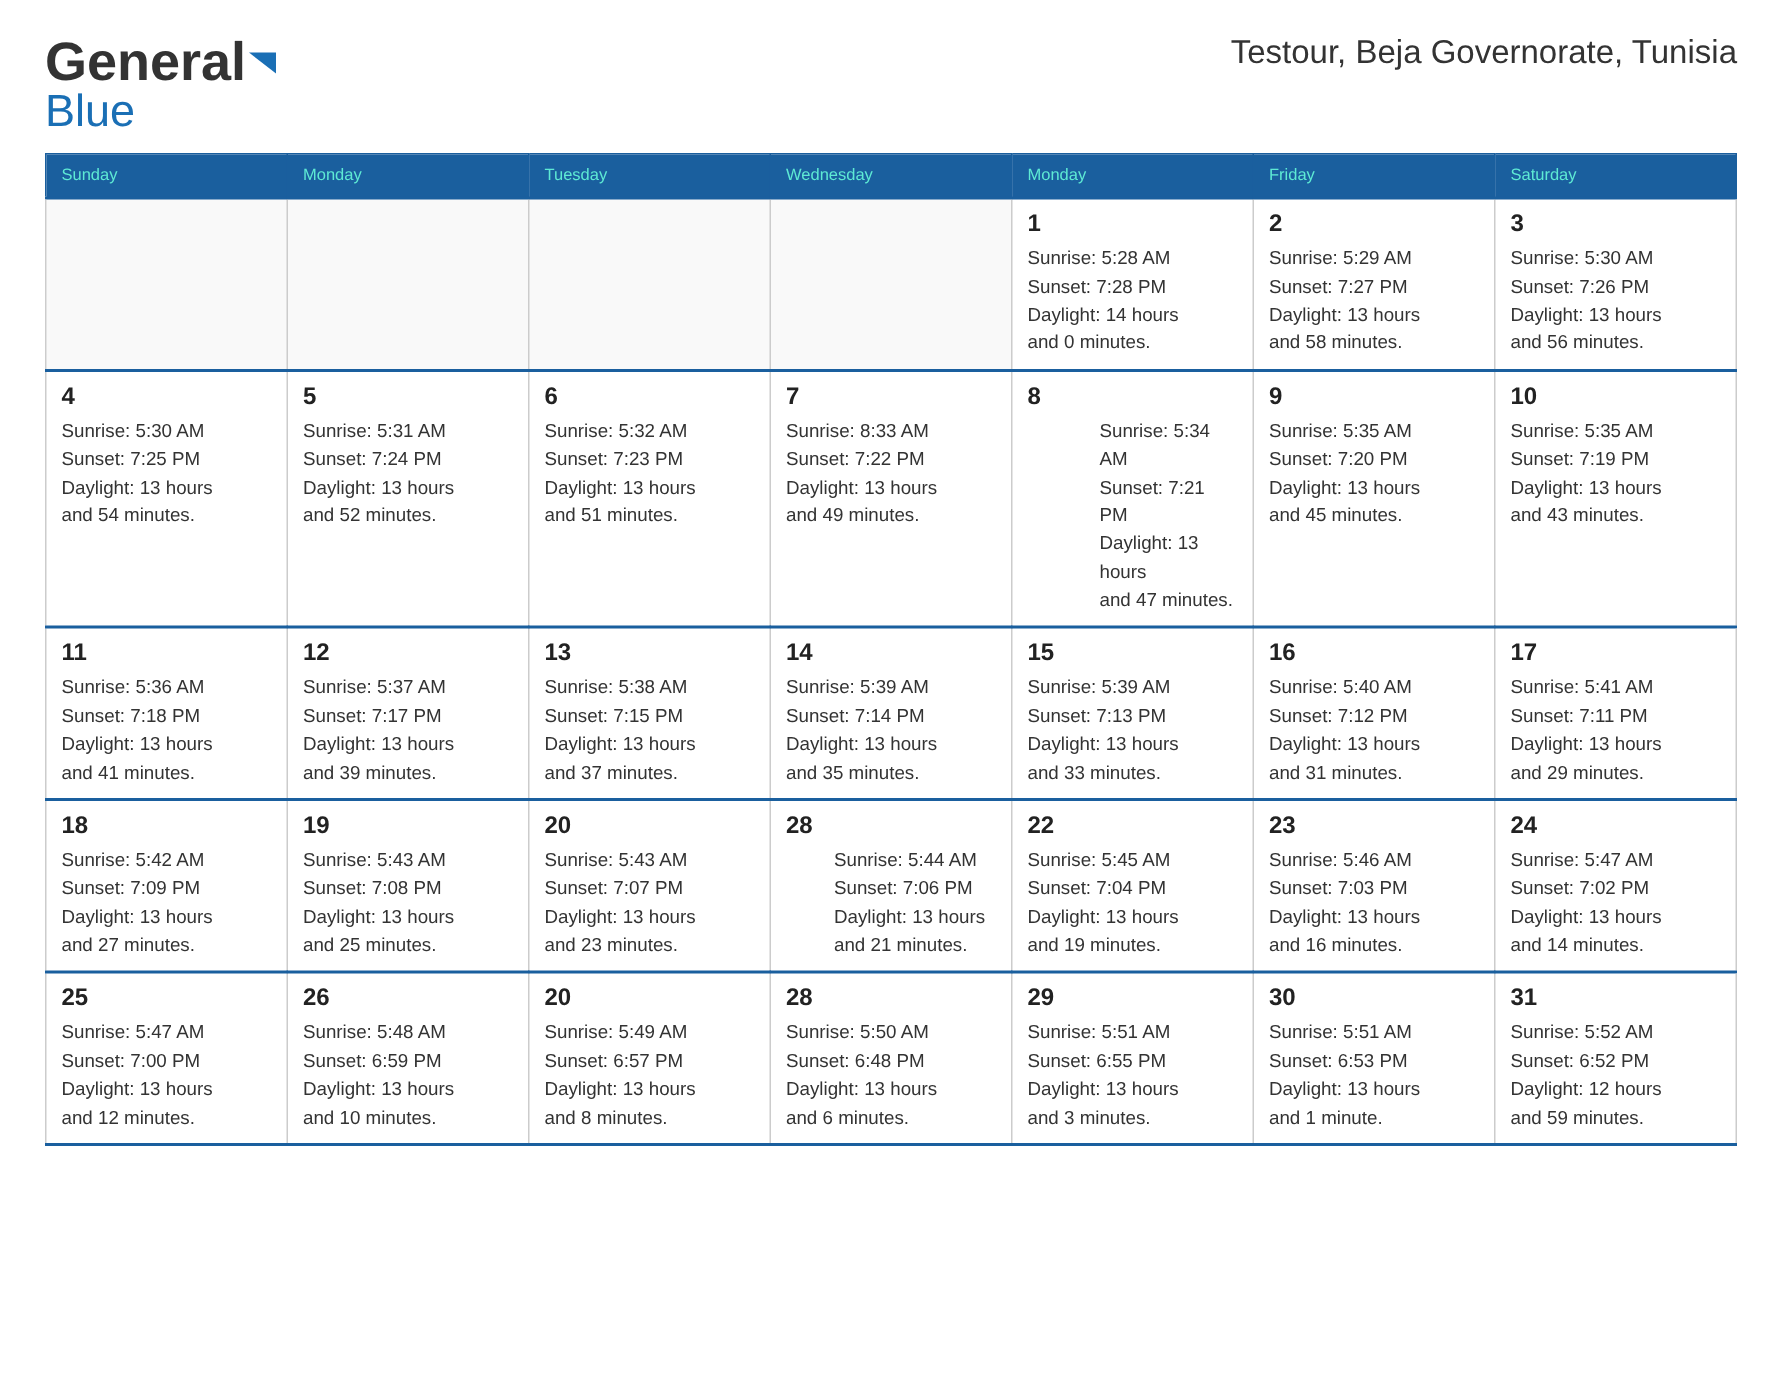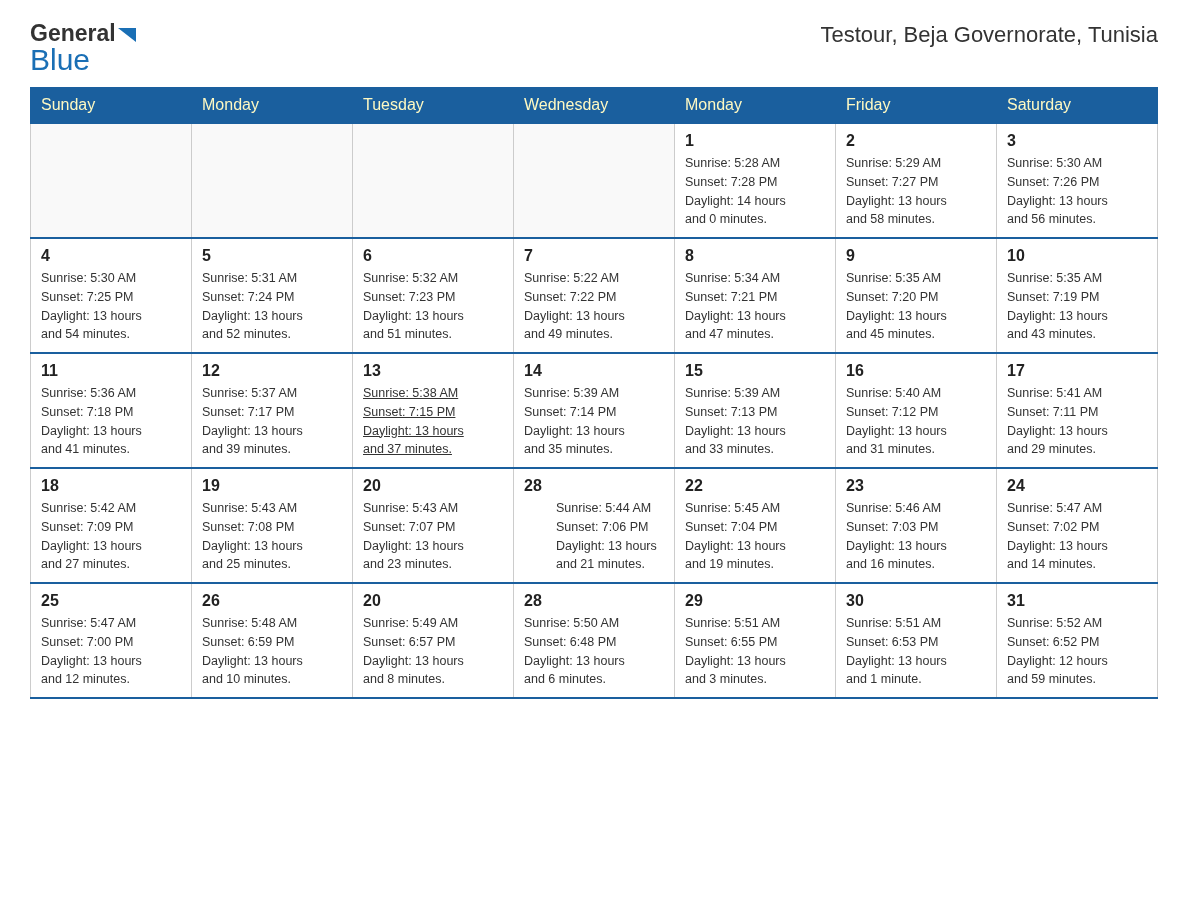--- a/index.html
+++ b/index.html
@@ -35,24 +35,24 @@
       margin-top: 2px;
     }
     .calendar {
       width: 100%;
       border-collapse: collapse;
       border: 1px solid #999;
       margin-top: 10px;
     }
     .calendar th {
       background: #1a5f9e;
-      color: #fef9c3;
+      color: #5eead4;
       text-align: left;
       padding: 8px 10px;
-      font-size: 16px;
+      font-size: 11px;
       font-weight: normal;
       border: 1px solid #1a5f9e;
     }
     .calendar td {
       vertical-align: top;
       padding: 8px 10px;
       border: 1px solid #ccc;
       width: 14.28%;
       min-height: 100px;
       font-size: 13px;
@@ -80,21 +80,21 @@
       align-items: center;
       gap: 2px;
     }
   </style>
 </head>
 <body>
 
 <div class="header">
   <div class="logo">
     <div class="logo-wrapper">
-      <span style="font-size:23px;font-weight:bold;color:#333;">General</span>
+      <span style="font-size:36px;font-weight:bold;color:#333;">General</span>
       <svg width="22" height="22" viewBox="0 0 22 22" style="margin-top:2px;">
         <polygon points="0,4 18,4 18,18" fill="#1a6fb5"></polygon>
       </svg>
     </div>
     <div style="margin-top:-4px;">
       <span style="font-size:30px;font-weight:normal;color:#1a6fb5;">Blue</span>
     </div>
   </div>
   <div class="title-area">
     <div class="location-title">Testour, Beja Governorate, Tunisia</div>
@@ -158,28 +158,28 @@
         </td>
         <td>
           <div class="day-number">6</div>
           <div class="day-info" style="white-space: pre-line;">Sunrise: 5:32 AM
 Sunset: 7:23 PM
 Daylight: 13 hours
 and 51 minutes.</div>
         </td>
         <td>
           <div class="day-number">7</div>
-          <div class="day-info" style="white-space: pre-line;">Sunrise: 5:22 AM
+          <div class="day-info" style="white-space: pre-line;">Sunrise: 8:33 AM
 Sunset: 7:22 PM
 Daylight: 13 hours
 and 49 minutes.</div>
         </td>
         <td>
           <div class="day-number">8</div>
-          <div class="day-info" style="white-space: pre-line;">Sunrise: 5:34 AM
+          <div class="day-info" style="white-space: pre-line; margin-left: 48px;">Sunrise: 5:34 AM
 Sunset: 7:21 PM
 Daylight: 13 hours
 and 47 minutes.</div>
         </td>
         <td>
           <div class="day-number">9</div>
           <div class="day-info" style="white-space: pre-line;">Sunrise: 5:35 AM
 Sunset: 7:20 PM
 Daylight: 13 hours
 and 45 minutes.</div>
@@ -202,21 +202,21 @@
         </td>
         <td>
           <div class="day-number">12</div>
           <div class="day-info" style="white-space: pre-line;">Sunrise: 5:37 AM
 Sunset: 7:17 PM
 Daylight: 13 hours
 and 39 minutes.</div>
         </td>
         <td>
           <div class="day-number">13</div>
-          <div class="day-info" style="white-space: pre-line; text-decoration: underline;">Sunrise: 5:38 AM
+          <div class="day-info" style="white-space: pre-line;">Sunrise: 5:38 AM
 Sunset: 7:15 PM
 Daylight: 13 hours
 and 37 minutes.</div>
         </td>
         <td>
           <div class="day-number">14</div>
           <div class="day-info" style="white-space: pre-line;">Sunrise: 5:39 AM
 Sunset: 7:14 PM
 Daylight: 13 hours
 and 35 minutes.</div>

